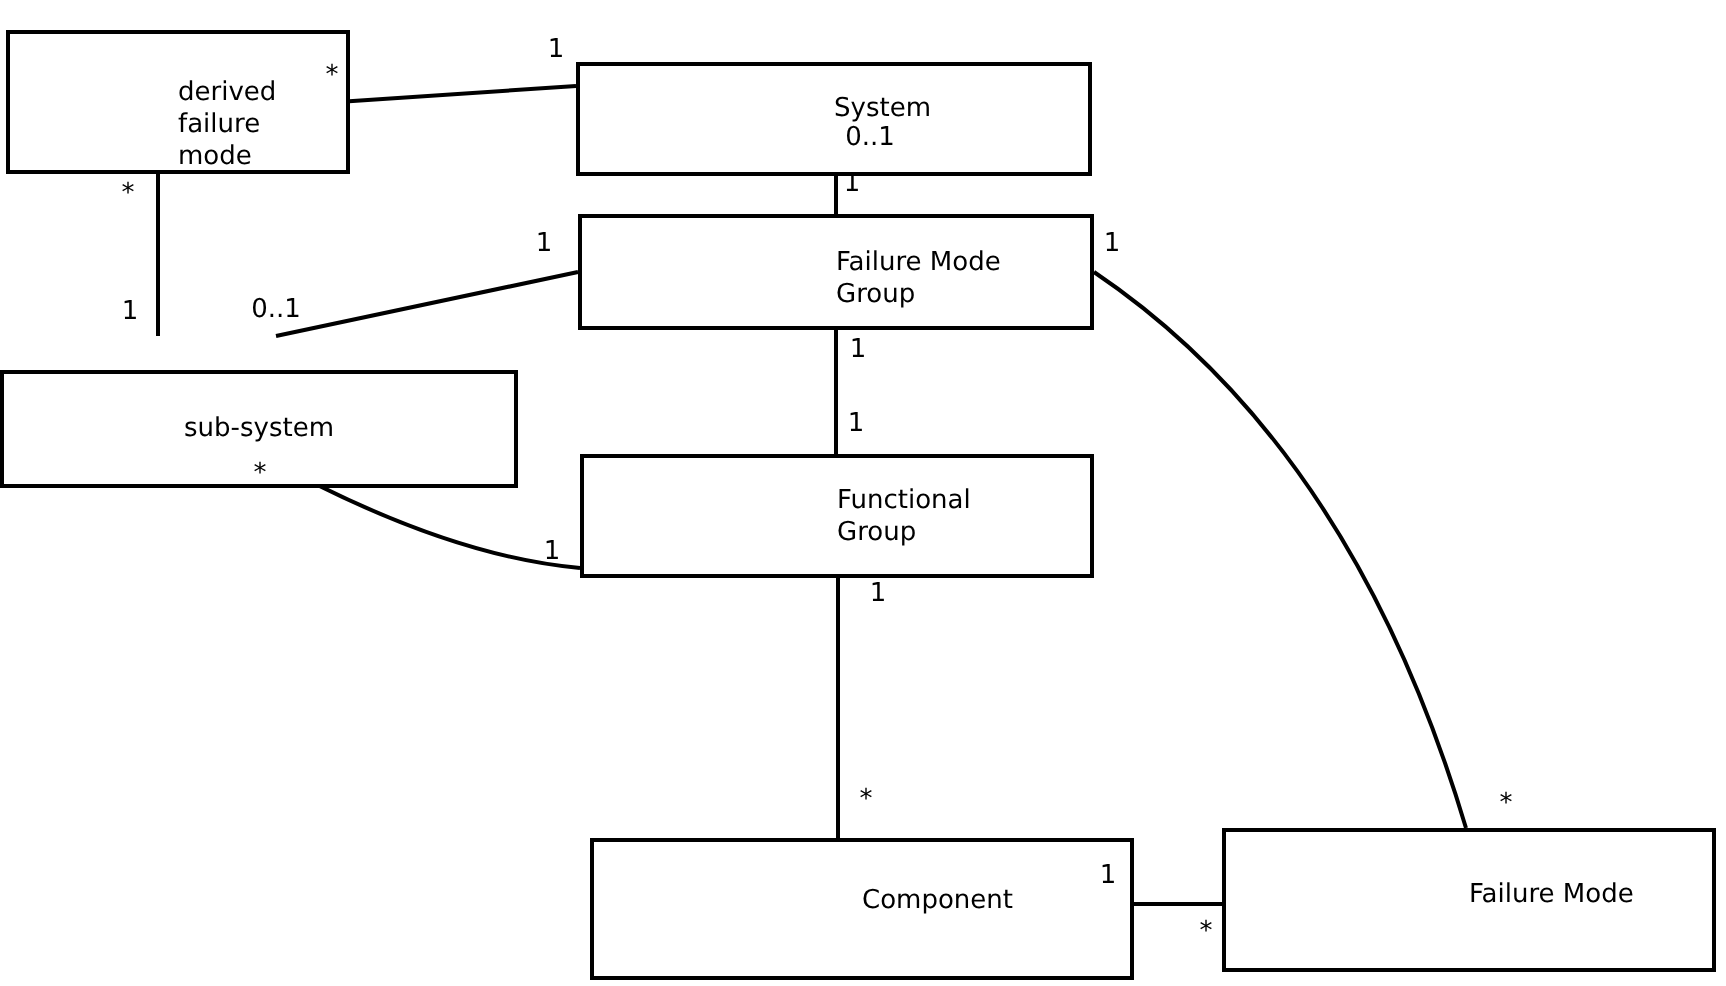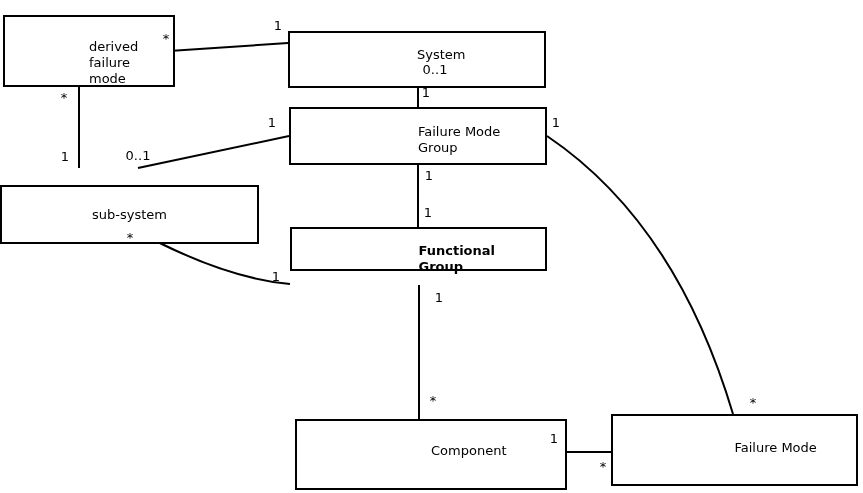--- a/index.html
+++ b/index.html
@@ -85,21 +85,21 @@
 
   <div class="node" style="left:289px; top:107px; width:258px; height:58px;">
     <span class="node-label" style="top:15px;">Failure Mode
 Group</span>
   </div>
 
   <div class="node" style="left:0px; top:168px; width:259px; height:59px;margin-top:17px;">
     <span class="node-label centered" style="top:20px;">sub-system</span>
   </div>
 
-  <div class="node" style="left:290px; top:227px; width:257px; height:44px;font-weight:bold;">
+  <div class="node" style="left:290px; top:227px; width:257px; height:62px;">
     <span class="node-label" style="top:14px;">Functional
 Group</span>
   </div>
 
   <div class="node" style="left:295px; top:419px; width:272px; height:71px;">
     <span class="node-label" style="top:22px;">Component</span>
   </div>
 
   <div class="node" style="left:611px; top:414px; width:247px; height:72px;">
     <span class="node-label" style="top:24px;">Failure Mode</span>

